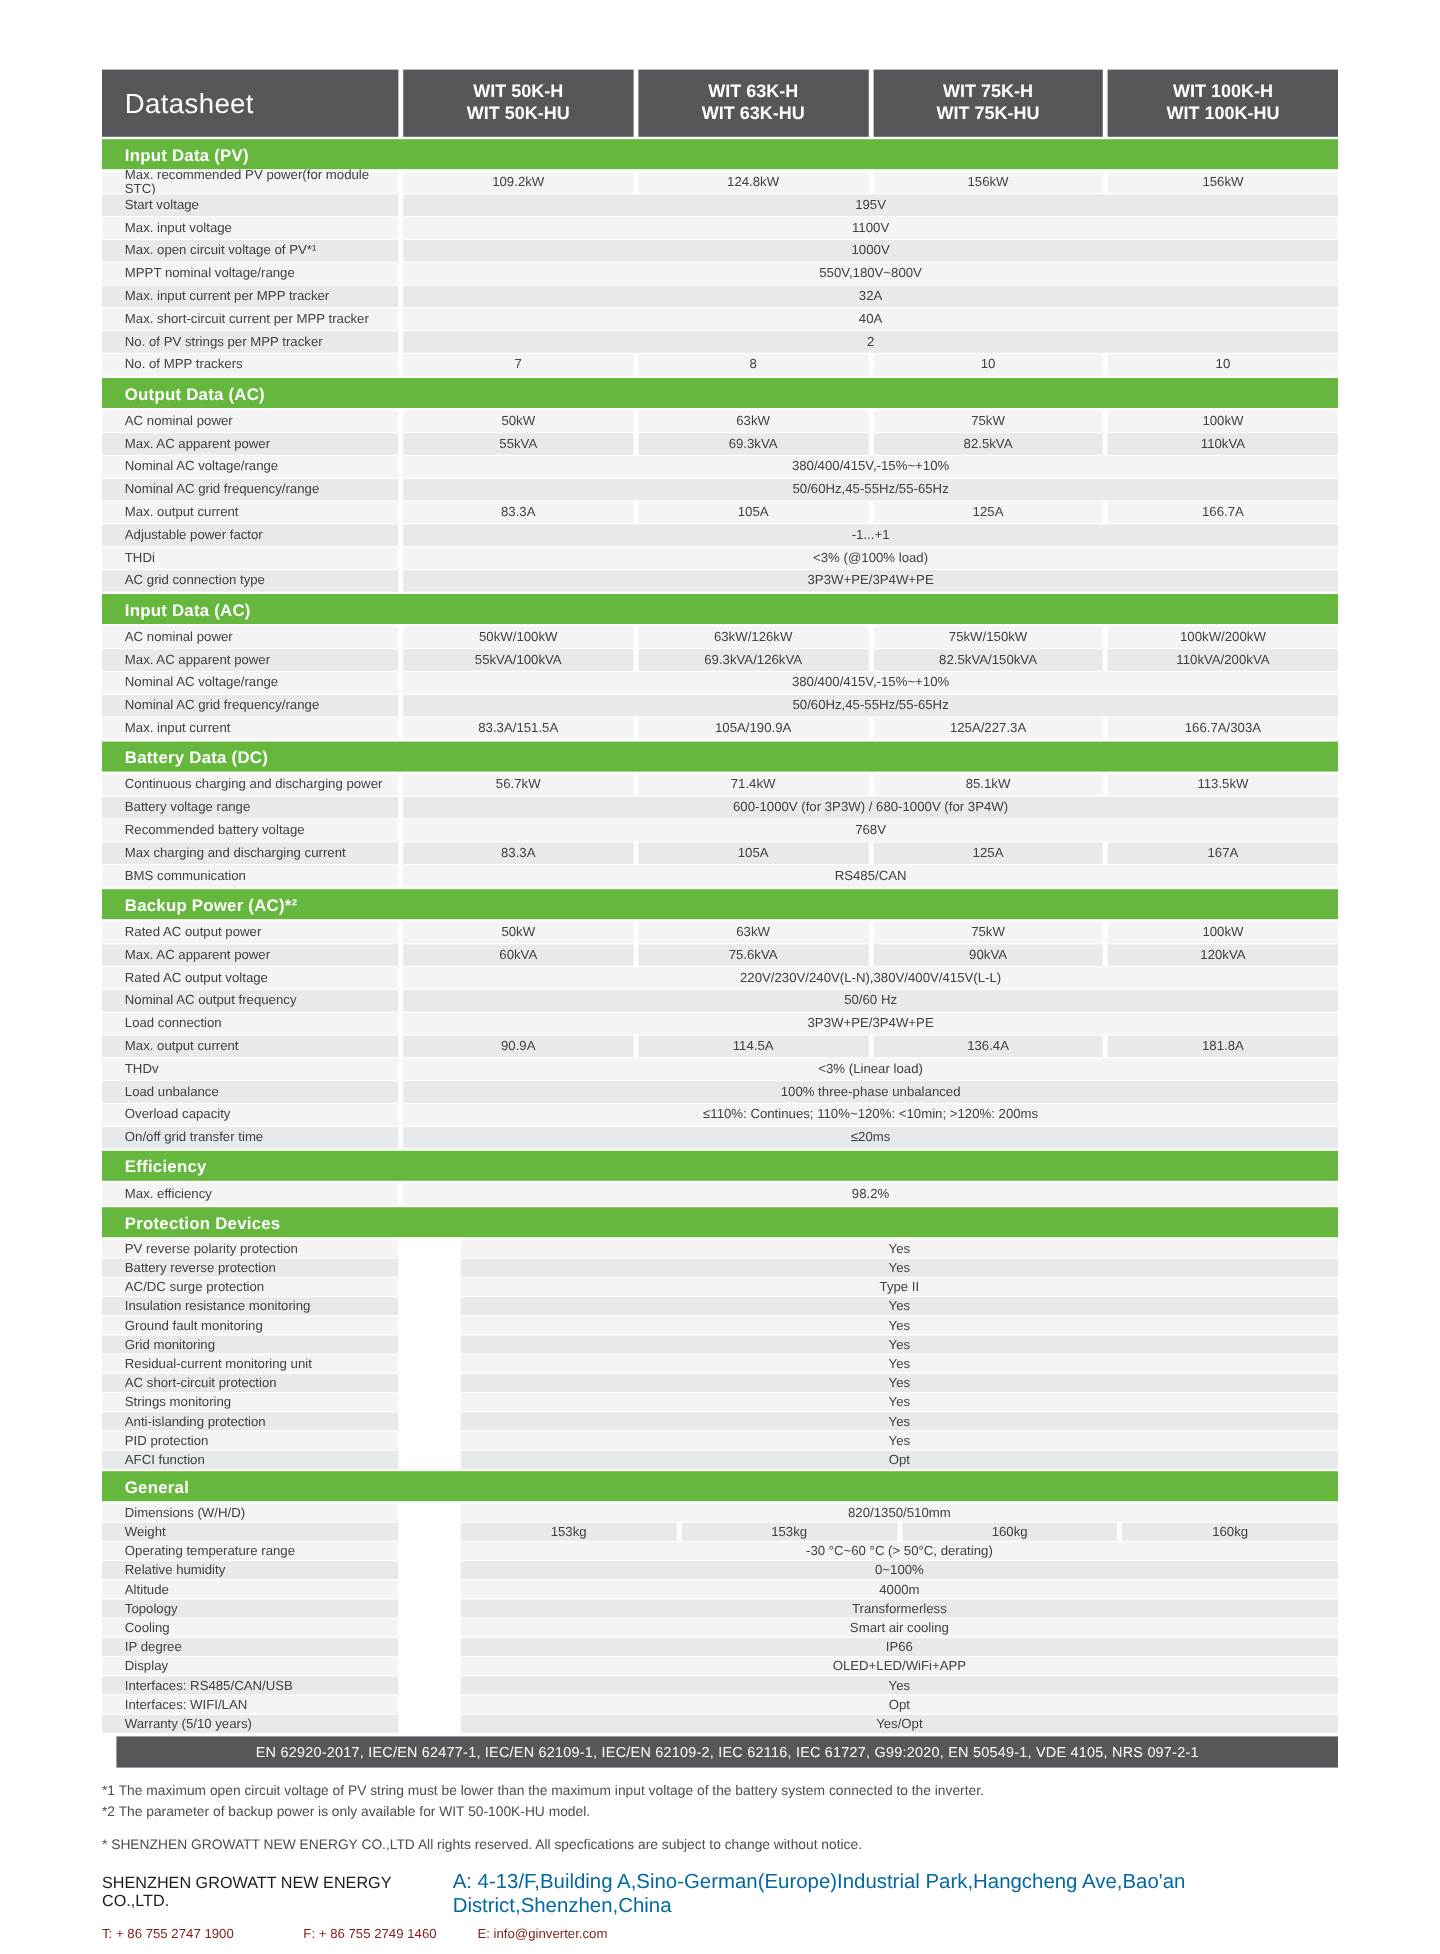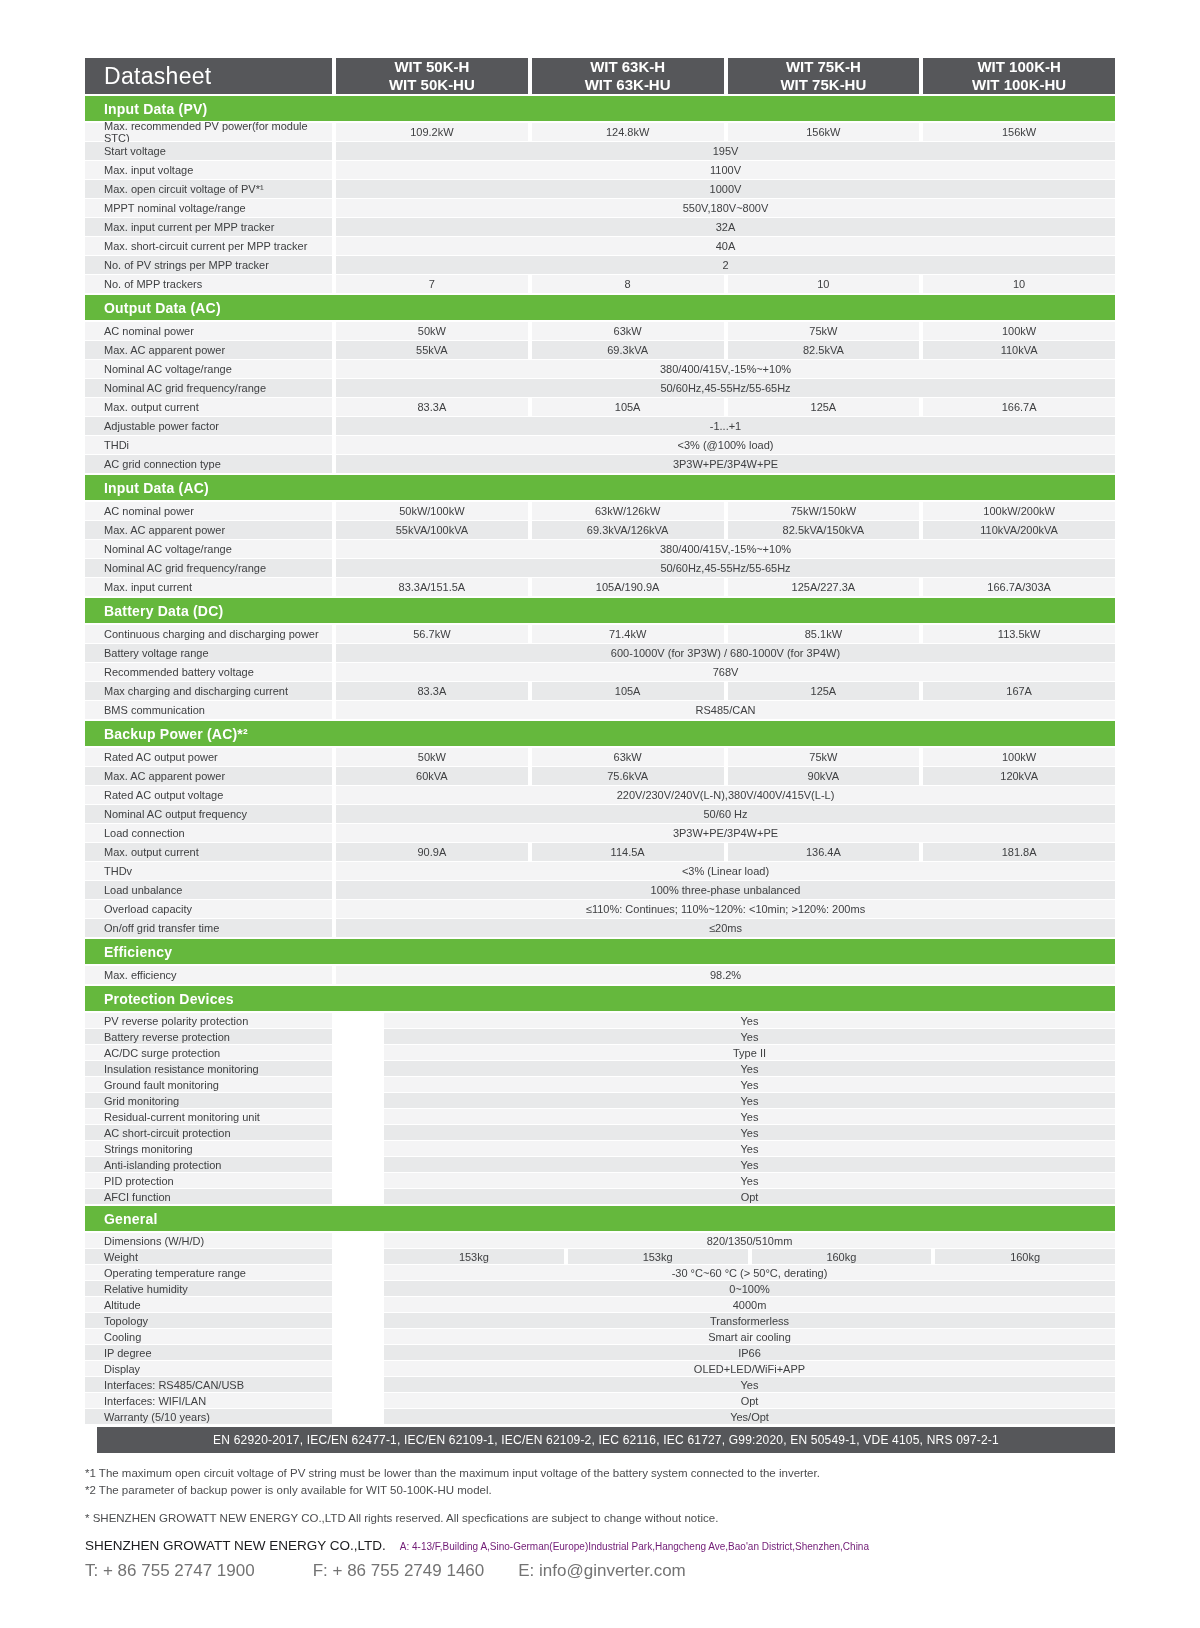--- a/index.html
+++ b/index.html
@@ -11,21 +11,21 @@
   }
   *{box-sizing:border-box;}
   html,body{margin:0;padding:0;}
   body{
     width:1200px;height:1628px;overflow:hidden;background:#fff;
     font-family:"Liberation Sans",sans-serif;color:var(--txt);
   }
   .page{padding:58px 85px 0 85px;}
 
   
-  .thead{display:flex;height:36px;margin-bottom:2px;}
+  .thead{display:flex;height:56px;margin-bottom:2px;}
   .thead .corner{
     width:247px;flex:none;background:var(--dark);color:#fff;
     display:flex;align-items:center;padding-left:19px;
     font-size:23px;letter-spacing:.3px;margin-right:4px;
   }
   .thead .model{
     flex:1;background:var(--dark);color:#fff;font-weight:bold;
     display:flex;flex-direction:column;justify-content:center;align-items:center;
     font-size:15px;line-height:1.18;text-align:center;
   }
@@ -58,22 +58,22 @@
     display:flex;align-items:center;justify-content:center;font-size:12px;
     letter-spacing:.2px;
     margin-left:12px;
   }
 
   
   .notes{margin-top:12px;font-size:11.5px;color:#4c4d4f;line-height:1.5;}
   .copyright{margin-top:12px;font-size:11.5px;color:#4c4d4f;}
   .company-line{margin-top:14px;display:flex;align-items:baseline;}
   .company-name{font-weight:normal;font-size:13.5px;color:#1c1c1e;}
-  .company-address{font-size:10px;margin-left:14px;color:#701a75;}
-  .contact-line{margin-top:8px;display:flex;align-items:flex-start;font-size:17px;color:#737373;}
+  .company-address{font-size:17px;margin-left:14px;color:#0369a1;}
+  .contact-line{margin-top:8px;display:flex;align-items:flex-start;font-size:11px;color:#7f1d1d;}
   .contact-line .fax{margin-left:58px;}
   .contact-line .email{margin-left:34px;}
 </style>
 </head>
 <body>
 
 <div class="page">
 
   <div class="thead">
     <div class="corner">Datasheet</div>

